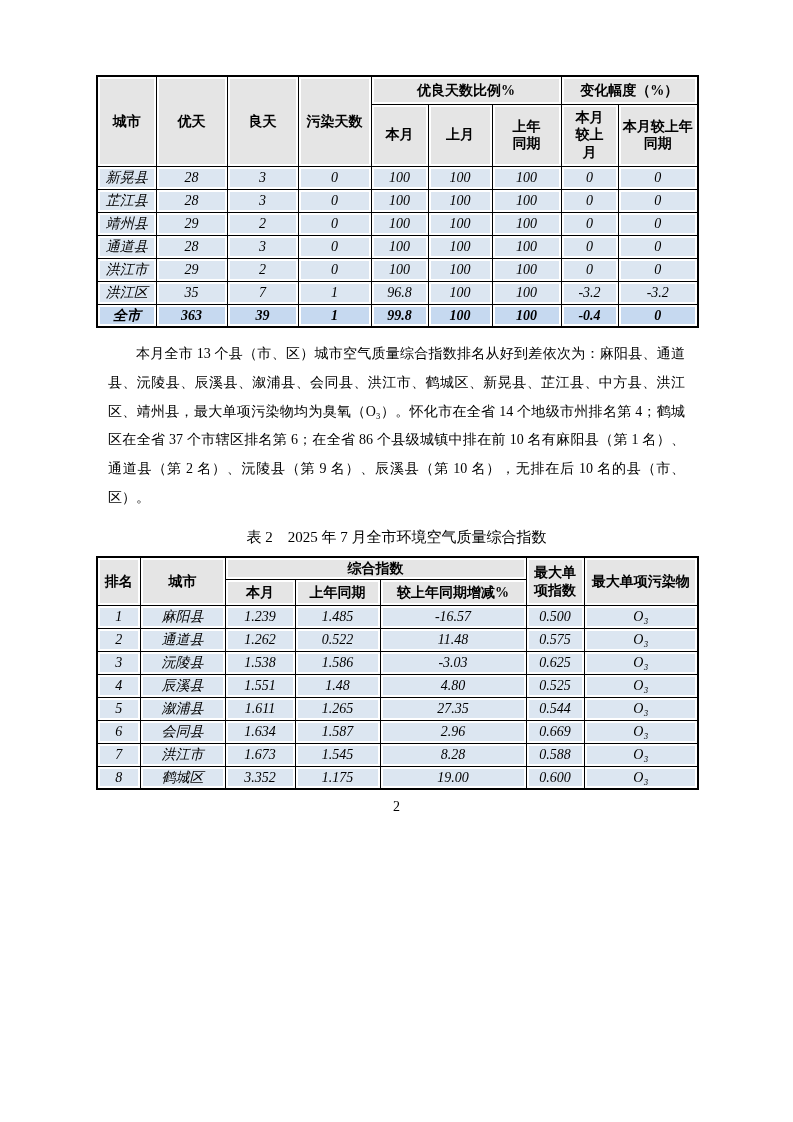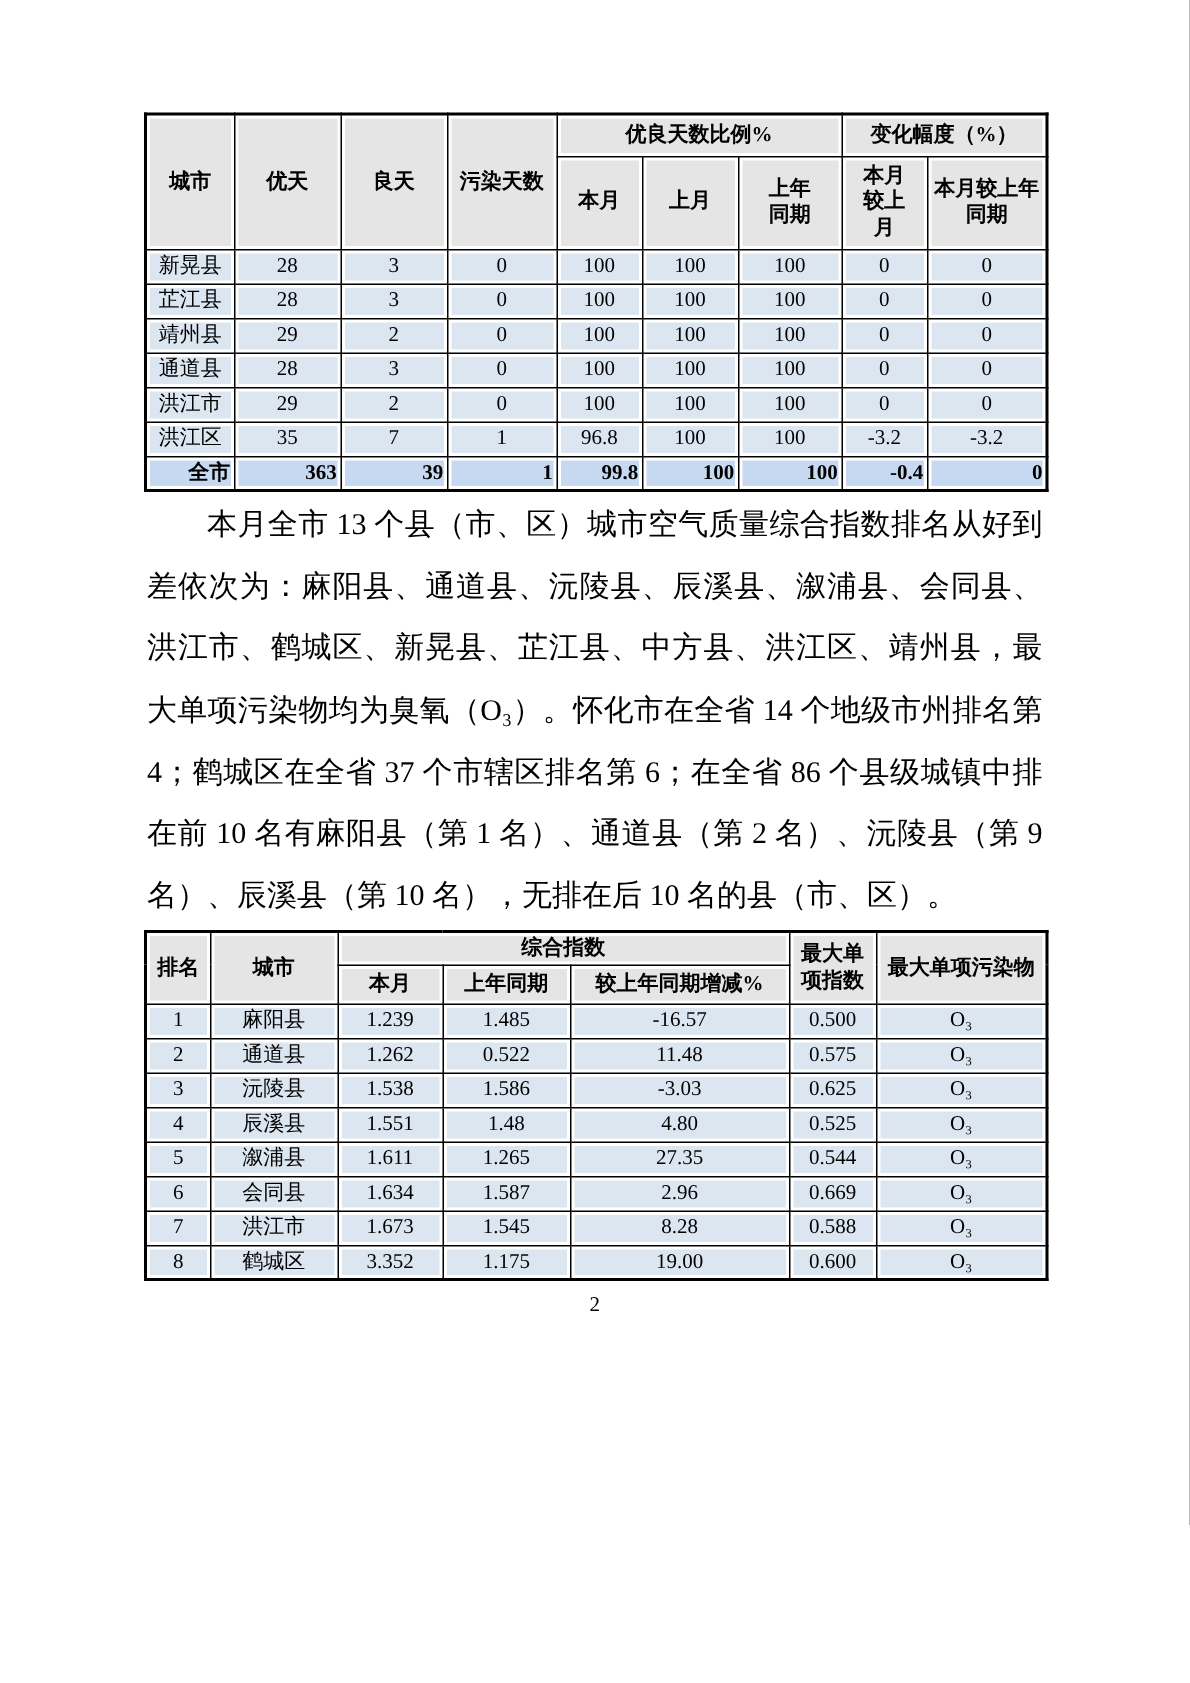--- a/index.html
+++ b/index.html
@@ -15,33 +15,33 @@
   table.tbl th, table.tbl td {
     border:1px solid #000;
     background:#dce6f1;
     box-shadow:inset 0 0 0 2px #ffffff;
     font-size:14px; text-align:center; vertical-align:middle;
     padding:1px 2px; line-height:1.25; overflow:hidden;
   }
   table.tbl th {
     background:#e5e5e5; font-weight:bold; white-space:pre-line;
   }
-  table.tbl tbody tr { height:23px; }
+  table.tbl tbody tr { height:23px;font-style:italic; }
   #t1 thead tr.h1 { height:28px; }
   #t1 thead tr.h2 { height:62px; }
   #t2 thead tr.h1 { height:22px; }
   #t2 thead tr.h2 { height:26px; }
-  table.tbl tr.total td { background:#c6d9f0; font-weight:bold;text-align:right; }
+  table.tbl tr.total td { background:#c6d9f0; font-weight:bold; }
   .section-heading {
     font-size:19px; font-weight:bold; margin:31px 0 13px 0;
     text-indent:2em; line-height:1.3;
   }
   .para {
-    font-size:20px; line-height:2.06; text-align:justify;
-    text-indent:2em; margin:2px;
+    font-size:14px; line-height:2.06; text-align:justify;
+    text-indent:2em; margin:12px;
   }
   .tbl-caption {
     font-size:15px; text-align:center; margin:15px 0 9px 0; line-height:1.3;
   }
   .page-number {
     text-align:center; font-size:14px; margin-top:9px;
   }
 </style>
 </head>
 <body>
@@ -157,20 +157,21 @@
         <td>100</td>
         <td>100</td>
         <td>-0.4</td>
         <td>0</td>
       </tr>
     </tbody>
   </table>
 
   <p class="para">本月全市 13 个县（市、区）城市空气质量综合指数排名从好到差依次为：麻阳县、通道县、沅陵县、辰溪县、溆浦县、会同县、洪江市、鹤城区、新晃县、芷江县、中方县、洪江区、靖州县，最大单项污染物均为臭氧（O₃）。怀化市在全省 14 个地级市州排名第 4；鹤城区在全省 37 个市辖区排名第 6；在全省 86 个县级城镇中排在前 10 名有麻阳县（第 1 名）、通道县（第 2 名）、沅陵县（第 9 名）、辰溪县（第 10 名），无排在后 10 名的县（市、区）。</p>
 
+  <div class="tbl-caption">表 2　2025 年 7 月全市环境空气质量综合指数</div>
 
   <table class="tbl" id="t2">
     <colgroup>
       <col style="width:43px">
         <col style="width:85px">
         <col style="width:70px">
       <col style="width:85px">
         <col style="width:146px">
         <col style="width:58px">
       <col style="width:114px">

